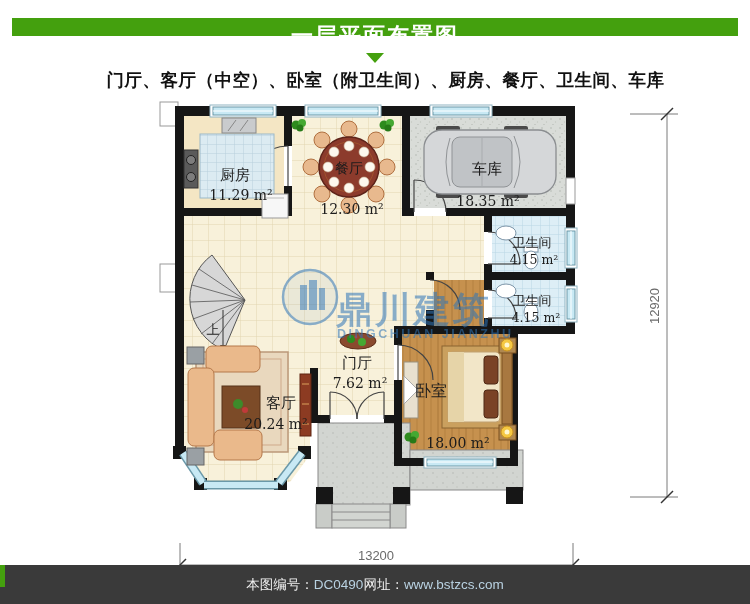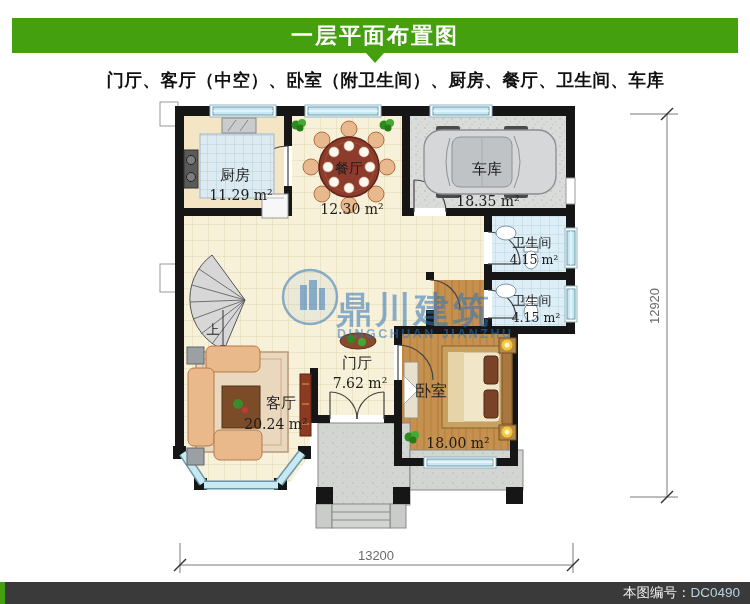--- a/index.html
+++ b/index.html
@@ -1,35 +1,35 @@
 <!DOCTYPE html>
 <html><head>
 <meta charset="utf-8">
 <style>
   html,body{margin:0;padding:0;background:#fff;}
   #stage{position:relative;width:750px;height:604px;background:#fff;overflow:hidden;
          font-family:"Liberation Sans",sans-serif;}
   
-  .header-bar{position:absolute;left:12px;right:12px;top:18px;height:35px;
+  .header-bar{position:absolute;left:12px;right:12px;top:18px;height:18px;
               background:#44a00e;color:#fff;text-align:center;line-height:35px;
               font-size:22px;font-weight:bold;letter-spacing:2px;}
   .header-tri{position:absolute;left:50%;top:53px;margin-left:-9px;width:0;height:0;
               border-left:9px solid transparent;border-right:9px solid transparent;
               border-top:10px solid #44a00e;}
   .subtitle{position:absolute;left:0;right:0;top:68px;text-align:center;
             font-size:17.5px;font-weight:bold;color:#111;letter-spacing:0.5px;padding-left:21px;}
   
   svg.plan{position:absolute;left:0;top:0;}
   .roomname{font-family:"DejaVu Serif","Liberation Serif",serif;fill:#1c1c1c;}
   .areatxt{font-family:"DejaVu Serif","Liberation Serif",serif;fill:#1c1c1c;}
   .dimtxt{font-family:"Liberation Sans",sans-serif;fill:#6b6b6b;font-size:13px;}
   
-  .footer-bar{position:absolute;left:0;right:0;bottom:0;height:22px;background:#3a3a3a;
+  .footer-bar{position:absolute;left:0;right:0;bottom:0;height:39px;background:#3a3a3a;
               color:#f2f2f2;font-size:13.5px;display:flex;align-items:center;
-              justify-content:flex-end;padding:0 10px;box-sizing:border-box;}
+              justify-content:center;padding:0 10px;box-sizing:border-box;}
   .footer-bar .stripe{position:absolute;left:0;top:0;width:5px;height:22px;background:#44a00e;}
   .footer-bar .val{color:#b9d2e2;}
   .fseg{white-space:nowrap;}
 </style>
 </head>
 <body>
 
 <div id="stage">
 
   <div class="header-bar">一层平面布置图</div>
@@ -433,15 +433,16 @@
       <line x1="573" y1="543" x2="573" y2="573"></line>
       <line x1="174" y1="571" x2="186" y2="559" stroke="#333" stroke-width="1.5"></line>
       <line x1="567" y1="571" x2="579" y2="559" stroke="#333" stroke-width="1.5"></line>
     </g>
     <text class="dimtxt" text-anchor="middle" x="376" y="560">13200</text>
   </svg>
 
   <div class="footer-bar">
     <span class="stripe"></span>
     <span class="fseg"><span>本图编号：</span><span class="val">DC0490</span></span>
+    <span class="fseg"><span>网址：</span><span class="val">www.bstzcs.com</span></span>
   </div>
 
 </div>
 
 </body></html>

